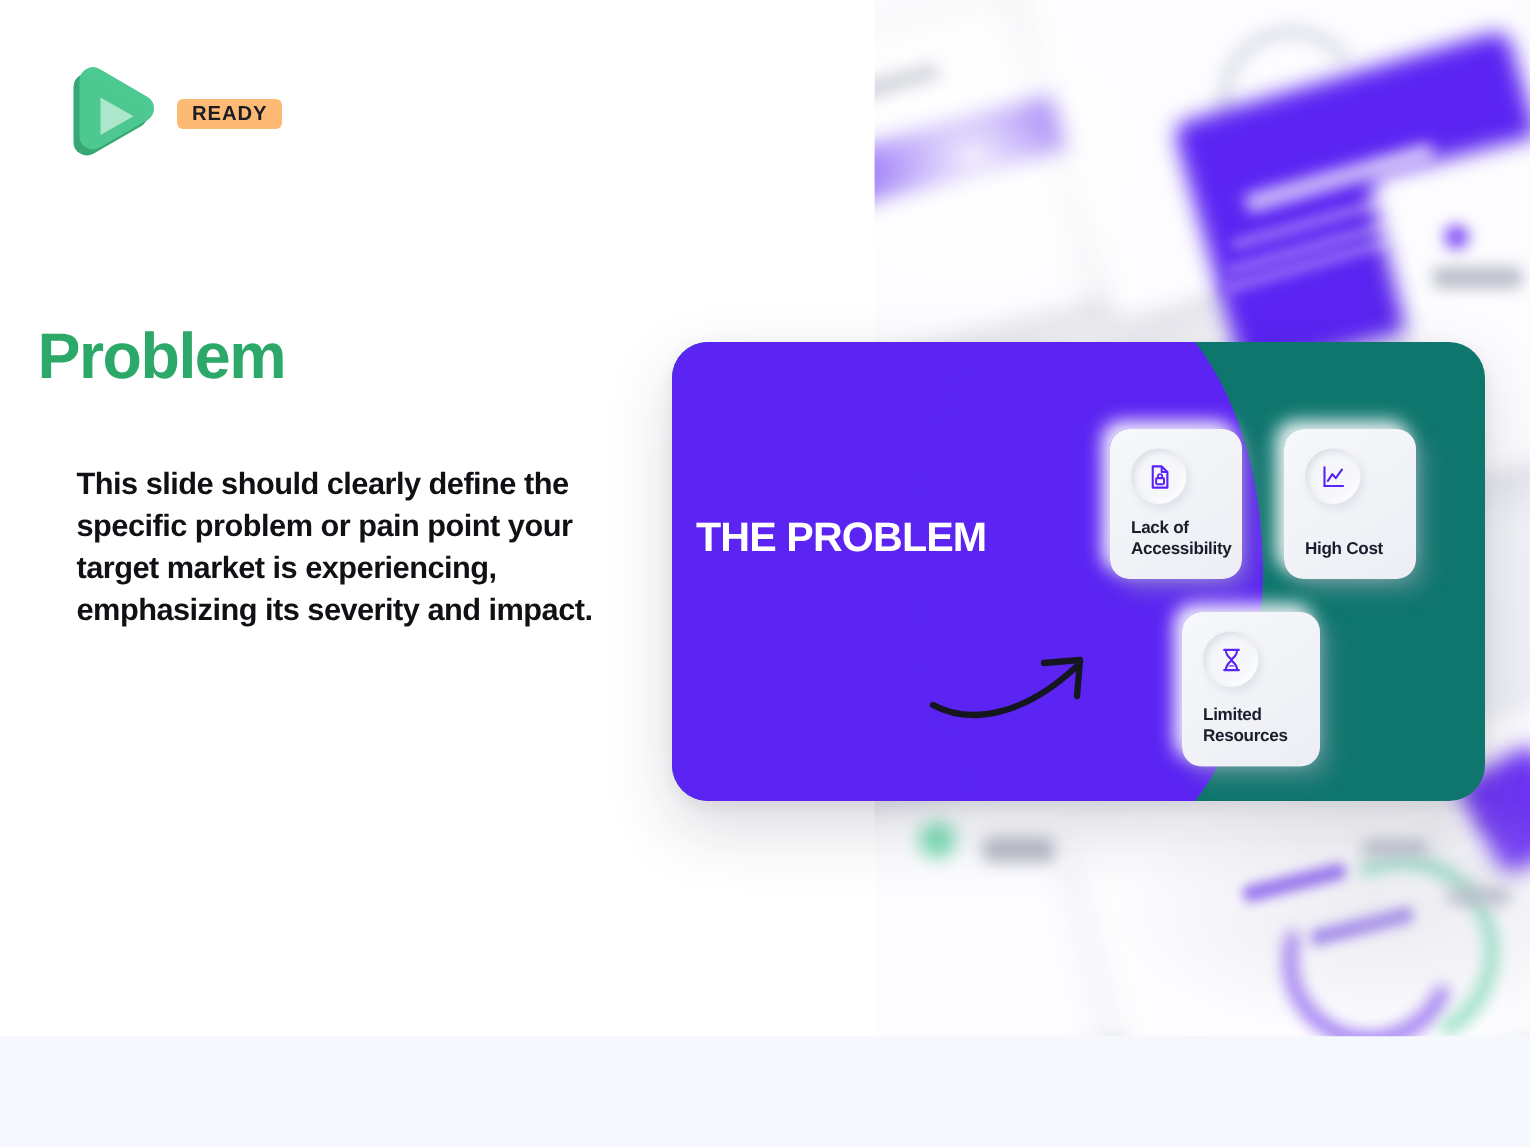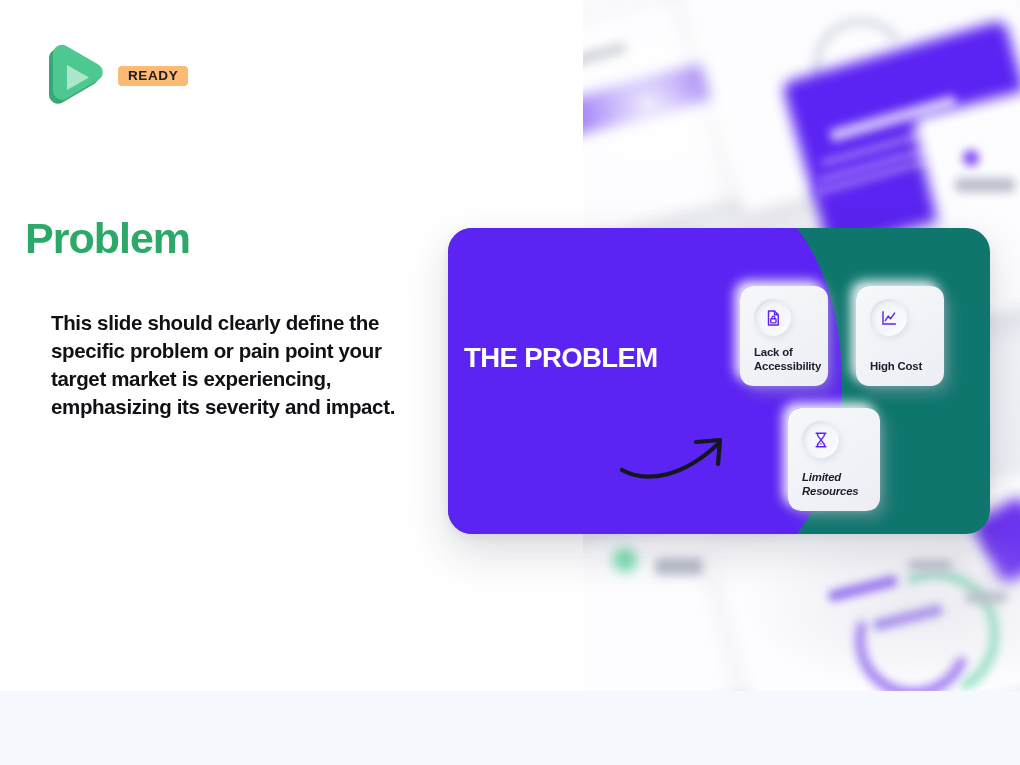--- a/index.html
+++ b/index.html
@@ -257,21 +257,21 @@
     border-radius: 13px;
     background: linear-gradient(145deg, #f7f8fb 0%, #eceef4 100%);
     box-shadow: 6px 7px 14px rgba(160,166,185,.42), -5px -5px 12px rgba(255,255,255,.95);
     display: flex;
     flex-direction: column;
     padding: 13px 14px;
     box-sizing: border-box;
   }
   .feat-1 { left: 292px; top: 58px; width: 88px; height: 100px; }
   .feat-2 { left: 408px; top: 58px; width: 88px; height: 100px; }
-  .feat-3 { left: 340px; top: 180px; width: 92px; height: 103px; font-style: italic; }
+  .feat-3 { left: 340px; top: 180px; width: 92px; height: 103px; }
 
   .feat-icon-disc {
     width: 37px;
     height: 37px;
     border-radius: 50%;
     background: #f6f7fa;
     box-shadow: inset 2px 2px 5px rgba(170,176,196,.35), inset -2px -2px 5px rgba(255,255,255,.9), 2px 3px 6px rgba(165,170,190,.25);
     display: flex;
     align-items: center;
     justify-content: center;

